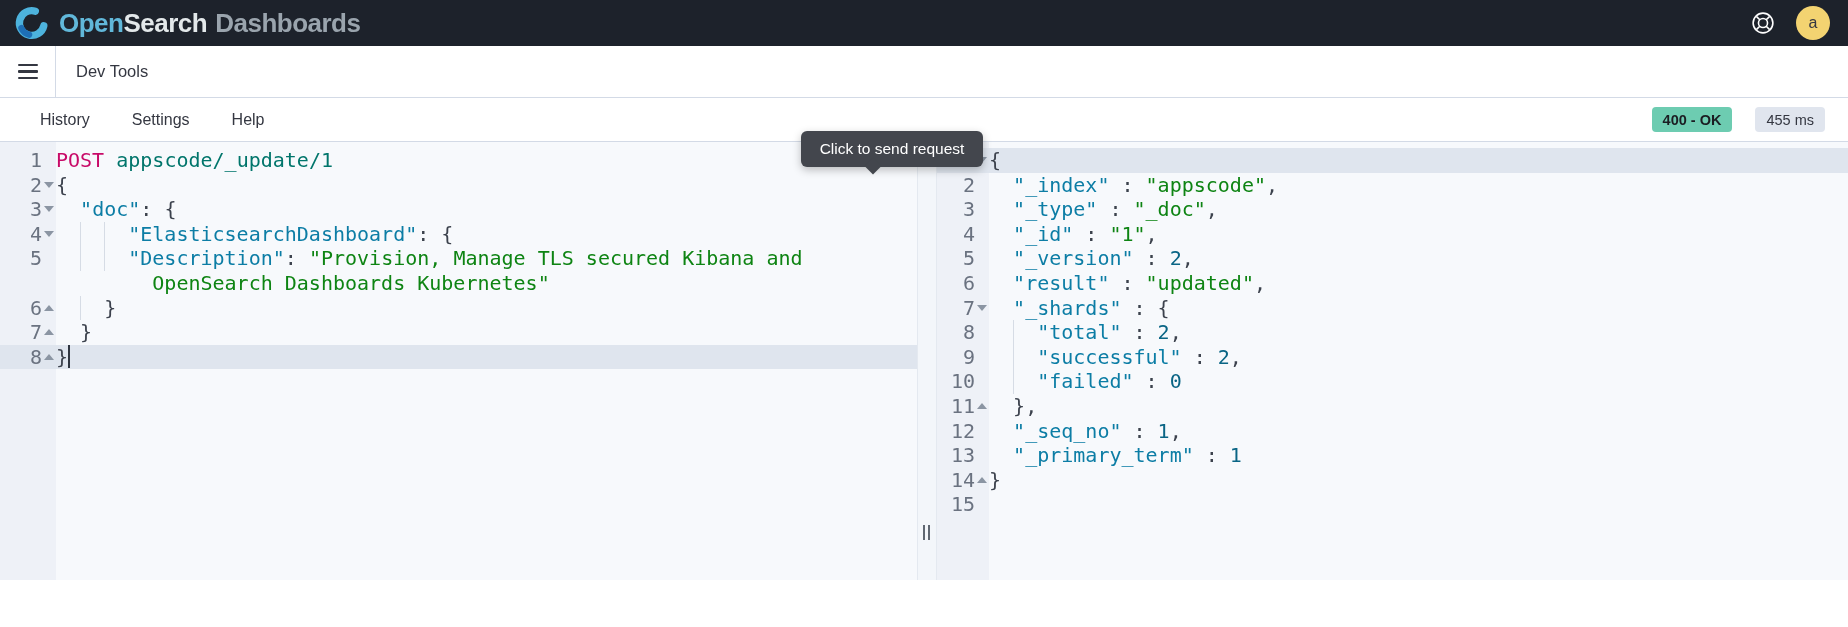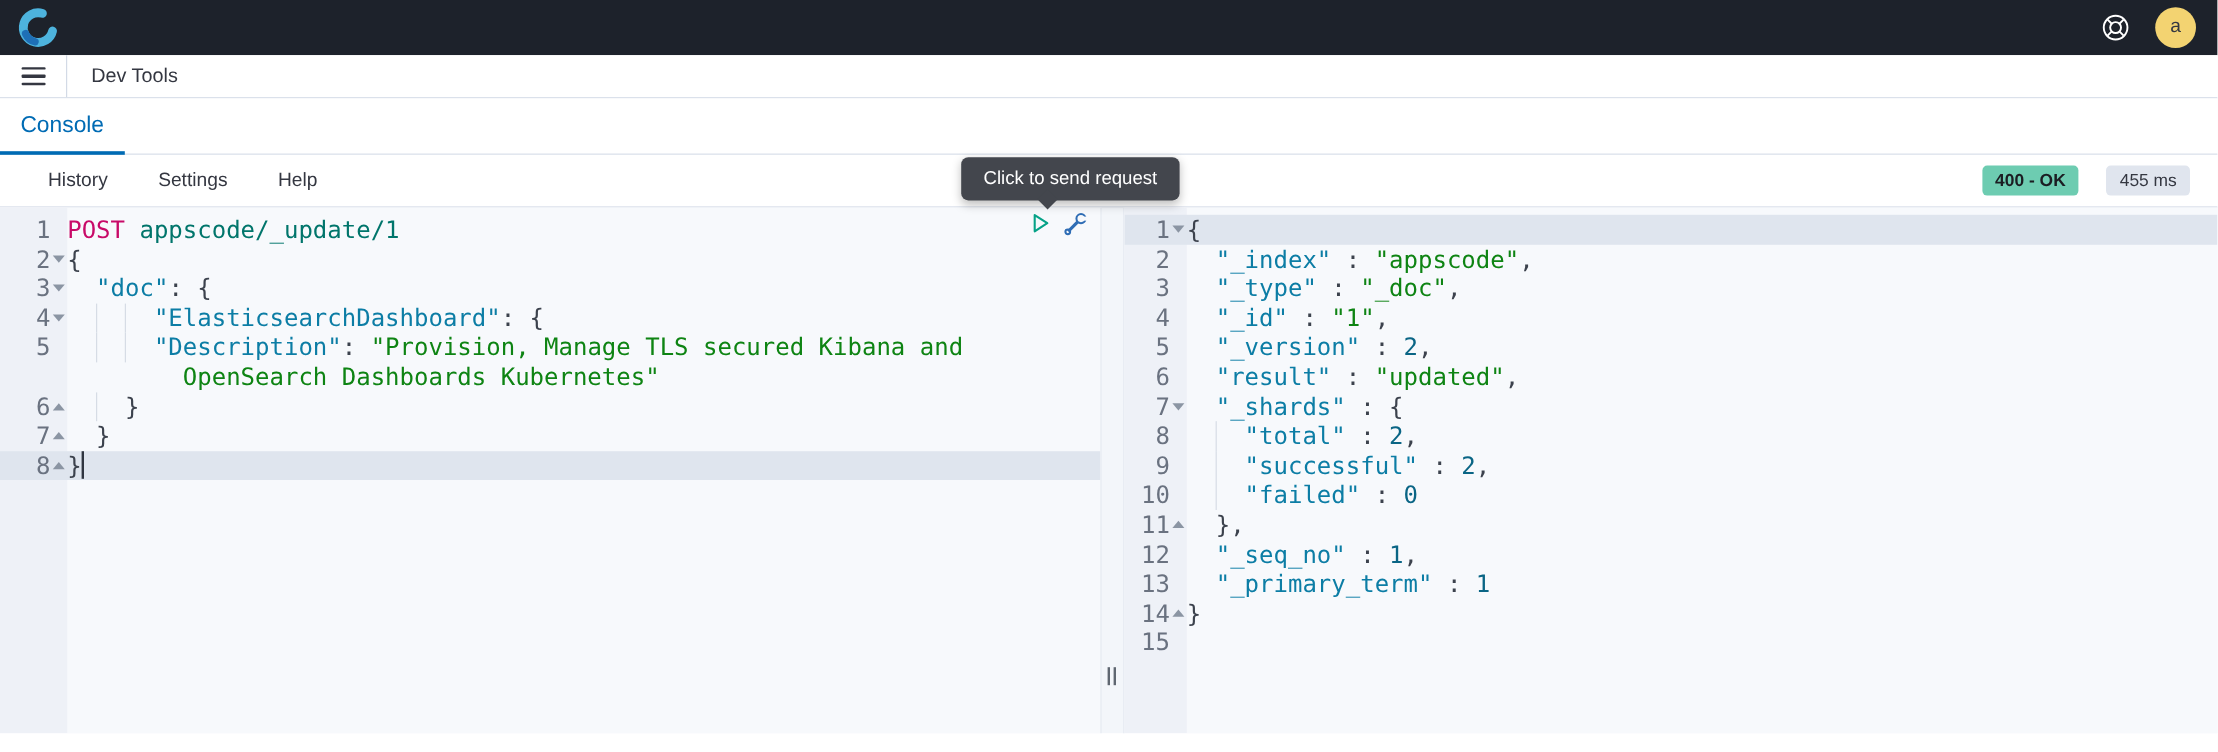--- a/index.html
+++ b/index.html
@@ -12,21 +12,21 @@
   .wordmark{font-size:26px;font-weight:700;letter-spacing:-0.5px;white-space:nowrap;}
   .wm-open{color:var(--wm-open);}
   .wm-search{color:var(--wm-search);}
   .wm-suffix{color:var(--wm-suffix);margin-left:8px;font-weight:700;}
   .header-spacer{flex:1;}
   .help-btn{width:26px;height:26px;display:flex;align-items:center;justify-content:center;background:none;border:none;cursor:pointer;padding:0;}
   .avatar{width:34px;height:34px;border-radius:50%;background:var(--avatar-bg);display:flex;align-items:center;justify-content:center;
     font-size:16px;color:#343741;margin-left:20px;margin-right:4px;border:none;cursor:pointer;}
 
   
-  .nav-bar{height:36px;background:#fff;border-bottom:1px solid var(--border);display:flex;align-items:center;box-sizing:border-box;}
+  .nav-bar{height:52px;background:#fff;border-bottom:1px solid var(--border);display:flex;align-items:center;box-sizing:border-box;}
   .menu-btn{width:55px;height:100%;display:flex;align-items:center;justify-content:center;background:none;border:none;cursor:pointer;}
   .hamburger{display:flex;flex-direction:column;gap:4px;}
   .hamburger span{display:block;width:20px;height:2.5px;background:#343741;border-radius:1px;}
   .nav-sep{width:1px;height:100%;background:var(--border);}
   .breadcrumb{padding-left:20px;font-size:16.5px;color:var(--text);}
 
   
   .tab-bar{height:47px;background:#fff;border-bottom:1px solid var(--border);box-sizing:border-box;display:flex;}
   .tab{position:relative;display:inline-flex;align-items:center;padding:0 17px;font-size:19px;font-weight:500;
     color:var(--accent);background:none;border:none;cursor:pointer;}
@@ -87,20 +87,21 @@
 <body>
 
 <div class="screen">
 
   <header class="top-header">
     <div class="logo-wrap">
       <svg width="36" height="36" viewBox="0 0 64 64">
         <path d="M53 37 A 22 22 0 1 1 38 11" fill="none" stroke="var(--logo-light)" stroke-width="13" stroke-linecap="round"></path>
         <path d="M13 41 A 21 21 0 0 0 27 53" fill="none" stroke="var(--logo-dark)" stroke-width="11" stroke-linecap="round"></path>
       </svg>
+      <div class="wordmark"><span class="wm-open">Open</span><span class="wm-search">Search</span><span class="wm-suffix">Dashboards</span></div>
     </div>
     <div class="header-spacer"></div>
     <button class="help-btn">
       <svg width="24" height="24" viewBox="0 0 18 18" fill="none" stroke="#fff" stroke-width="1.2">
         <circle cx="9" cy="9" r="7.4"></circle>
           <circle cx="9" cy="9" r="3.4"></circle>
         <path d="M6.6 6.6 L4 4 M11.4 6.6 L14 4 M11.4 11.4 L14 14 M6.6 11.4 L4 14"></path>
       </svg>
     </button>
     <button class="avatar">
@@ -113,25 +114,20 @@
       <span class="hamburger">
           <span></span>
           <span></span>
           <span></span>
         </span>
     </button>
     <span class="nav-sep"></span>
     <span class="breadcrumb">Dev Tools</span>
   </nav>
 
-  <div class="tab-bar">
-    <button class="tab">
-        <span>Console</span>
-      </button>
-  </div>
 
   <div class="console-menu">
     <button class="menu-item">History</button>
     <button class="menu-item">Settings</button>
     <button class="menu-item">Help</button>
     <span class="menu-spacer"></span>
     <span class="badge badge-success">400 - OK</span>
     <span class="badge badge-neutral">455 ms</span>
   </div>
 

